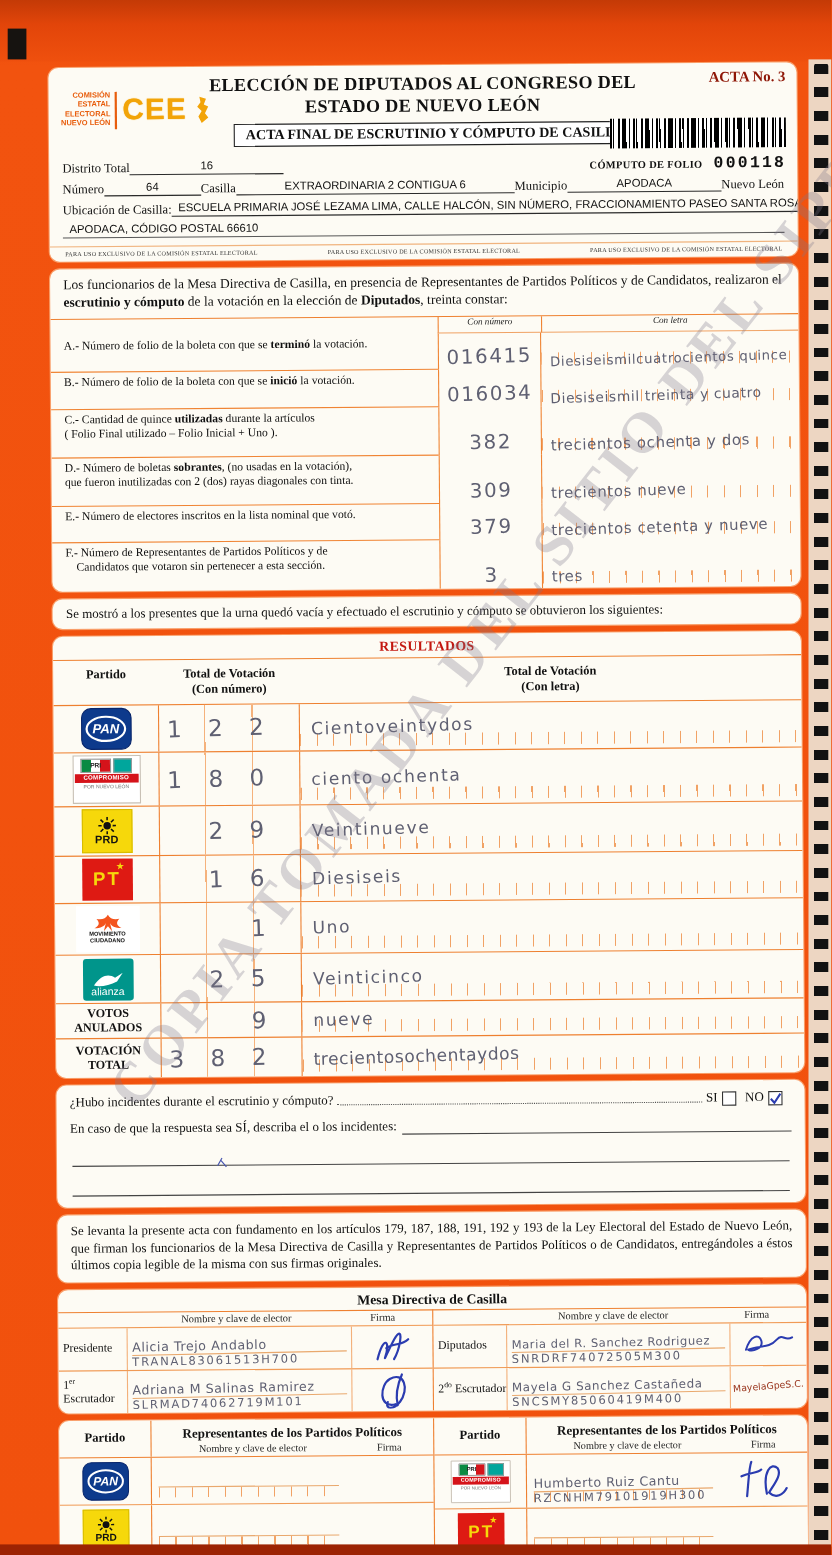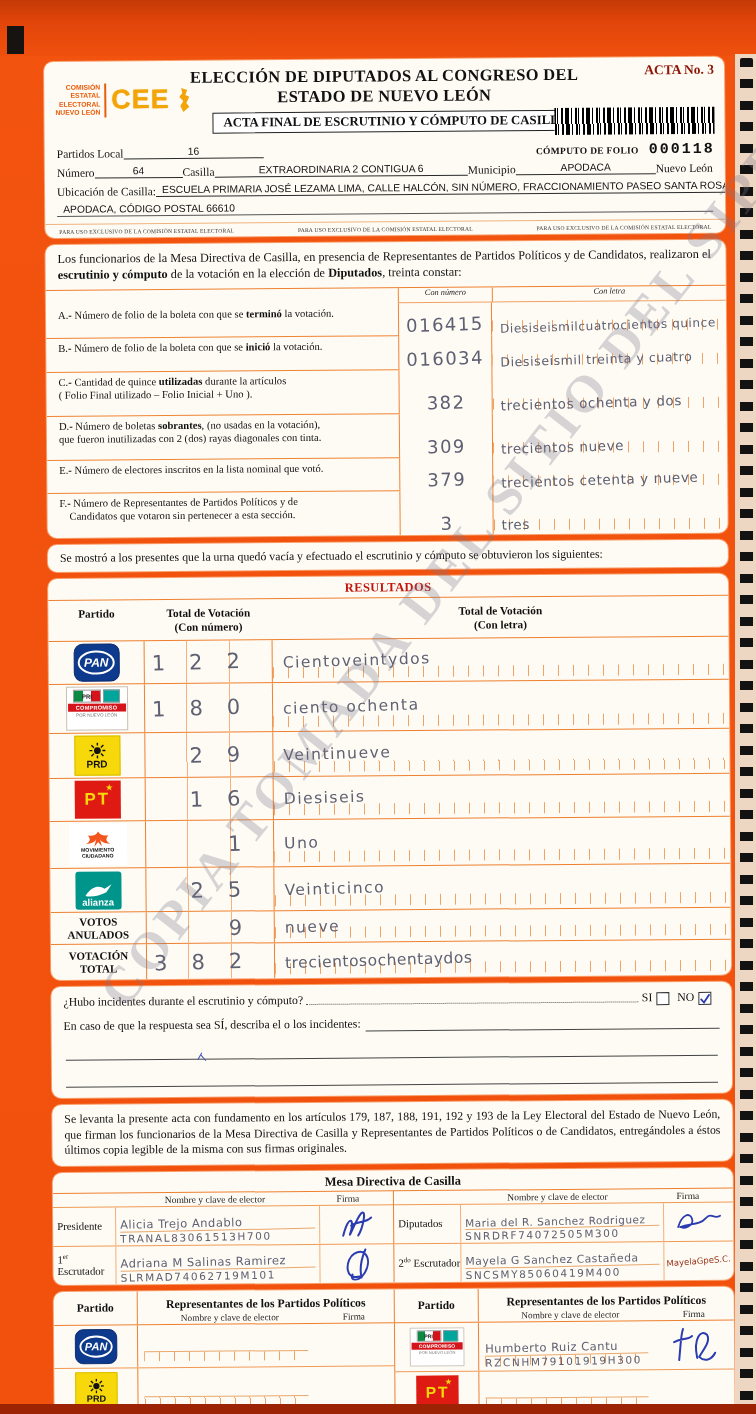--- a/index.html
+++ b/index.html
@@ -85,21 +85,21 @@
   .pri-band { width:100%; background:#d5131a; color:#fff; font-family:"Liberation Sans",sans-serif; font-weight:bold; font-size:5.6px; text-align:center; padding:1px 0; letter-spacing:.2px; }
   .pri-sub { font-family:"Liberation Sans",sans-serif; font-size:4.6px; color:#777; }
   .prd { width:46px; height:40px; background:#f6d80b; display:flex; flex-direction:column; align-items:center; justify-content:center; border:1px solid #d8bc00; }
   .prd-txt { font-family:"Liberation Sans",sans-serif; font-weight:bold; font-size:10px; color:#111; }
   .pt { width:46px; height:38px; background:#de1a13; position:relative; display:flex; align-items:center; justify-content:center; }
   .pt-txt { color:#f6d80b; font-family:"Liberation Sans",sans-serif; font-weight:bold; font-size:17px; letter-spacing:2px; }
   .pt-star { position:absolute; top:2px; right:7px; color:#f6d80b; font-size:9px; }
   .mc { width:58px; height:42px; background:#fff; display:flex; flex-direction:column; align-items:center; justify-content:center; }
   .mc-txt { font-family:"Liberation Sans",sans-serif; font-weight:bold; font-size:5.2px; color:#111; line-height:1.15; text-align:center; }
   .al { width:46px; height:38px; background:#00958b; border-radius:3px; display:flex; flex-direction:column; align-items:center; justify-content:flex-end; padding-bottom:2px; }
-  .al-txt { color:#fff; font-family:"Liberation Sans",sans-serif; font-weight:bold; font-size:9.5px; line-height:1; }
+  .al-txt { color:#fff; font-family:"Liberation Sans",sans-serif; font-weight:normal; font-size:9.5px; line-height:1; }
 
   
   .inc { padding:8px 12px 10px 12px; }
   .inc-q { display:flex; align-items:flex-end; font-size:11.8px; color:#101010; }
   .dots { flex:1; border-bottom:1.3px dotted #555; margin:0 3px 3px 3px; }
   .chk { width:13px; height:13px; border:1.3px solid #333; background:#fff; display:inline-flex; align-items:center; justify-content:center; margin:0 8px 0 4px; }
   .chk svg { display:block; }
   .inc-d { display:flex; align-items:flex-end; font-size:11.8px; color:#101010; margin-top:9px; }
   .wline { flex:1; border-bottom:1.1px solid #444; margin-left:5px; height:12px; }
   .wline.full { margin:15px 2px 0 2px; position:relative; }
@@ -179,21 +179,21 @@
       <div class="subtitle-wrap">
         <span class="subtitle">ACTA FINAL DE ESCRUTINIO Y CÓMPUTO DE CASILLA</span>
       </div>
       <div class="barcode"></div>
       <div class="folio-line">
         <span class="folio-label">CÓMPUTO DE FOLIO</span>
         <span class="folio-val">000118</span>
       </div>
 
       <div class="frow" style="margin-top:12px; width:330px;">
-        <span class="flabel">Partidos Local</span>
+        <span class="flabel">Distrito Total</span>
         <span class="fval" style="min-width:140px;">16</span>
       </div>
       <div class="frow">
         <span class="flabel">Número</span>
         <span class="fval" style="min-width:88px;">64</span>
         <span class="flabel">Casilla</span>
         <span class="fval grow">EXTRAORDINARIA 2 CONTIGUA 6</span>
         <span class="flabel">Municipio</span>
         <span class="fval" style="min-width:140px;">APODACA</span>
         <span class="flabel">Nuevo León</span>

